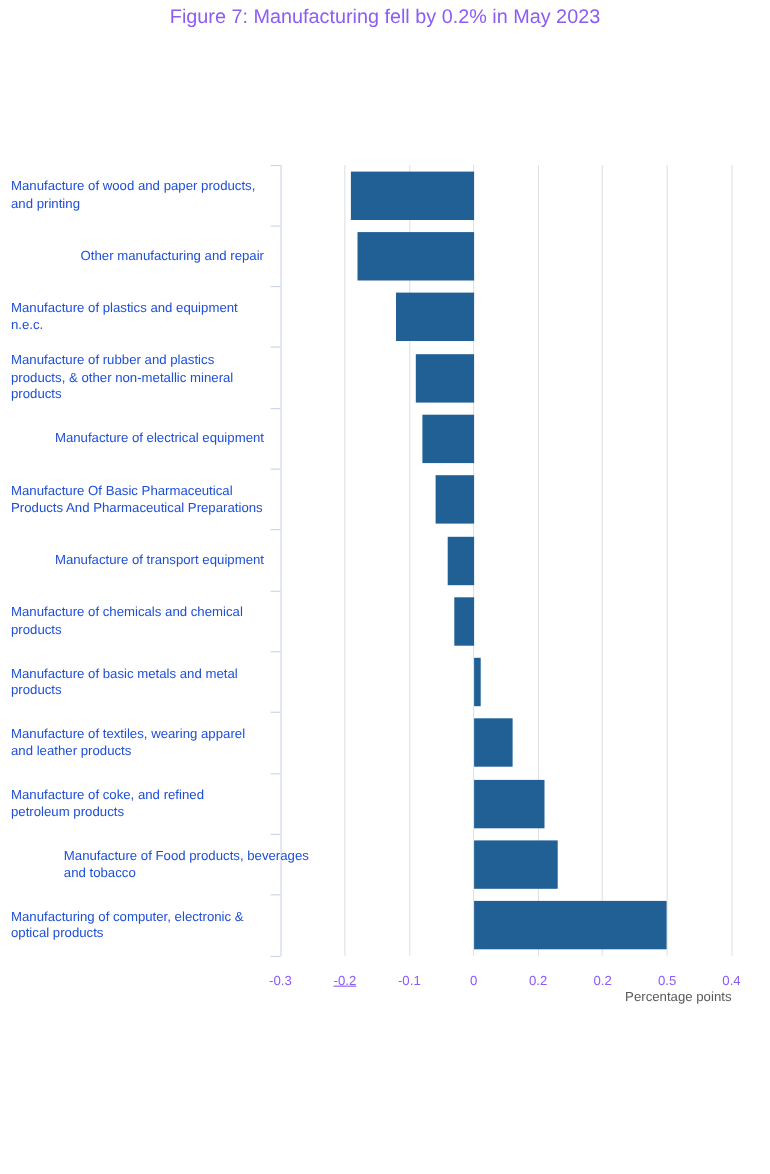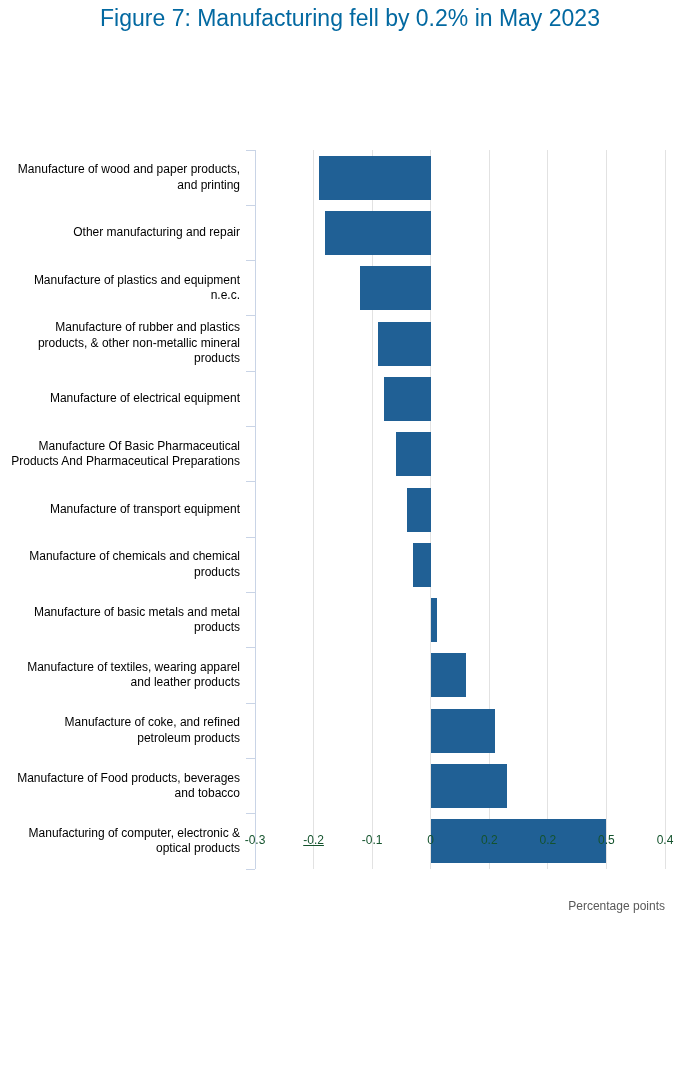--- a/index.html
+++ b/index.html
@@ -14,23 +14,23 @@
     height: 1067px;
     background: #ffffff;
     overflow: hidden;
   }
   .figure-title {
     position: absolute;
     top: 5px;
     left: 0;
     width: 700px;
     text-align: center;
-    font-size: 23px;
+    font-size: 18px;
     font-weight: 400;
-    color: #0369a1;
+    color: #8b5cf6;
     margin: 0;
   }
   .figure-subtitle {
     position: absolute;
     top: 36px;
     left: 0;
     width: 700px;
     text-align: center;
     font-size: 12px;
     font-weight: 400;
@@ -42,32 +42,31 @@
   .y-axis-line { position: absolute; width: 1px; }
   .y-tick { position: absolute; height: 1px; }
   .bar { position: absolute; }
   .category-label {
     position: absolute;
     left: 10px;
     width: 230px;
     display: flex;
     align-items: center;
     justify-content: flex-end;
-    text-align: right;
     font-size: 12px;
     line-height: 15.5px;
-    color: #000000;
+    color: #1d4ed8;
   }
   .x-tick-label {
     position: absolute;
-    top: 833px;
+    top: 884px;
     width: 50px;
     text-align: center;
     font-size: 12px;
-    color: #14532d;
+    color: #8b5cf6;
   }
   .x-axis-title {
     position: absolute;
     top: 899px;
     left: 465px;
     width: 200px;
     text-align: right;
     font-size: 12px;
     color: #595959;
   }
@@ -121,21 +120,21 @@
         <div class="category-label" style="top: 205.308px; height: 55.3077px;">Other manufacturing and repair</div>
         <div class="category-label" style="top: 260.615px; height: 55.3077px;">Manufacture of plastics and equipment n.e.c.</div>
         <div class="category-label" style="top: 315.923px; height: 55.3077px;">Manufacture of rubber and plastics products, &amp; other non-metallic mineral products</div>
         <div class="category-label" style="top: 371.231px; height: 55.3077px;">Manufacture of electrical equipment</div>
         <div class="category-label" style="top: 426.538px; height: 55.3077px;">Manufacture Of Basic Pharmaceutical Products And Pharmaceutical Preparations</div>
         <div class="category-label" style="top: 481.846px; height: 55.3077px;">Manufacture of transport equipment</div>
         <div class="category-label" style="top: 537.154px; height: 55.3077px;">Manufacture of chemicals and chemical products</div>
         <div class="category-label" style="top: 592.462px; height: 55.3077px;">Manufacture of basic metals and metal products</div>
         <div class="category-label" style="top: 647.769px; height: 55.3077px;">Manufacture of textiles, wearing apparel and leather products</div>
         <div class="category-label" style="top: 703.077px; height: 55.3077px;">Manufacture of coke, and refined petroleum products</div>
-        <div class="category-label" style="top: 758.385px; height: 55.3077px;">Manufacture of Food products, beverages and tobacco</div>
+        <div class="category-label" style="top: 758.385px; height: 55.3077px; margin-left: 48px;">Manufacture of Food products, beverages and tobacco</div>
         <div class="category-label" style="top: 813.692px; height: 55.3077px;">Manufacturing of computer, electronic &amp; optical products</div>
       </div>
     <div id="bars">
         <div class="bar" style="left: 319.429px; width: 111.286px; top: 155.654px; height: 44px; background: rgb(32, 96, 149);"></div>
         <div class="bar" style="left: 325.286px; width: 105.429px; top: 210.962px; height: 44px; background: rgb(32, 96, 149);"></div>
         <div class="bar" style="left: 360.429px; width: 70.2857px; top: 266.269px; height: 44px; background: rgb(32, 96, 149);"></div>
         <div class="bar" style="left: 378px; width: 52.7143px; top: 321.577px; height: 44px; background: rgb(32, 96, 149);"></div>
         <div class="bar" style="left: 383.857px; width: 46.8571px; top: 376.885px; height: 44px; background: rgb(32, 96, 149);"></div>
         <div class="bar" style="left: 395.571px; width: 35.1429px; top: 432.192px; height: 44px; background: rgb(32, 96, 149);"></div>
         <div class="bar" style="left: 407.286px; width: 23.4286px; top: 487.5px; height: 44px; background: rgb(32, 96, 149);"></div>

